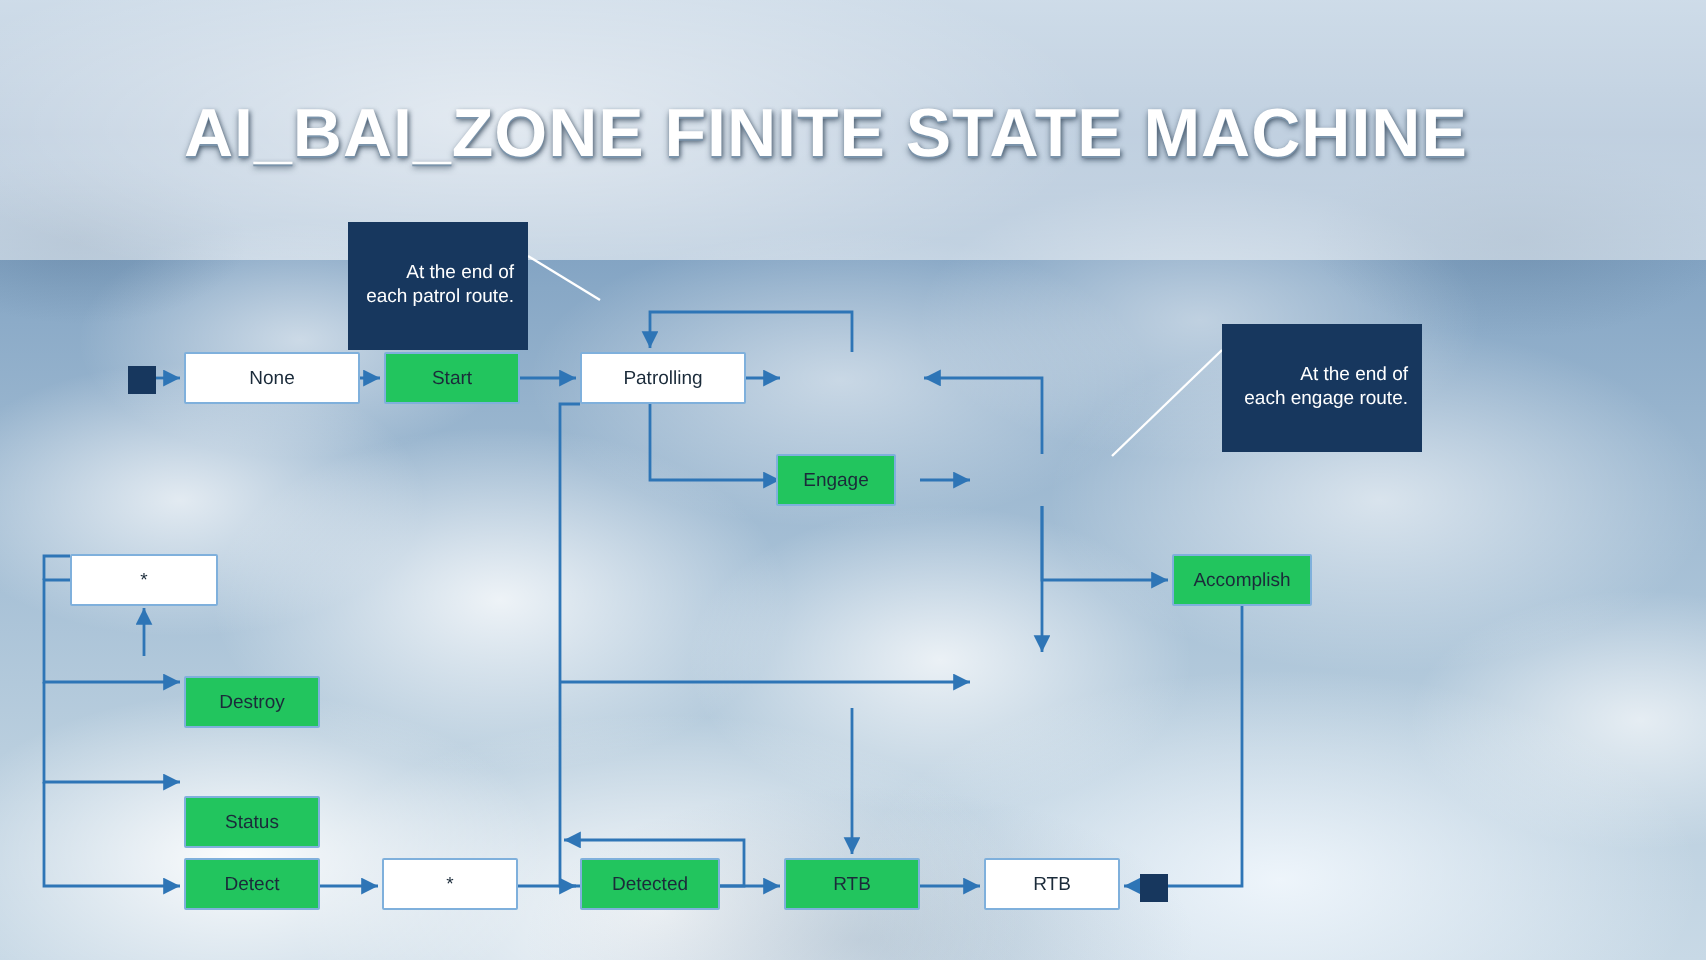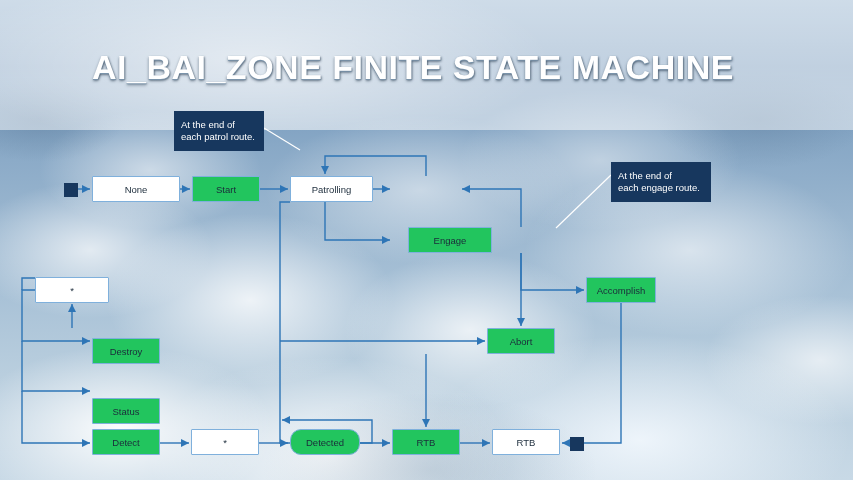--- a/index.html
+++ b/index.html
@@ -1,21 +1,21 @@
 <!DOCTYPE html>
 <html><head>
 <meta charset="utf-8">
 <style>
   html,body{margin:0;padding:0;}
   body{
     width:853px;height:480px;overflow:hidden;
     font-family:"Liberation Sans", sans-serif;
     background:#8fa7bd;
   }
-  #stage{position:relative;width:853px;height:480px;overflow:hidden;}
+  #stage{position:relative;width:853px;height:480px;overflow:hidden;text-align:right;}
 
   
   #sky{
     position:absolute;inset:0;
     background:
       radial-gradient(ellipse 220px 120px at 120px 430px, rgba(255,255,255,.95) 0%, rgba(255,255,255,0) 70%),
       radial-gradient(ellipse 260px 140px at 330px 455px, rgba(255,255,255,.85) 0%, rgba(255,255,255,0) 70%),
       radial-gradient(ellipse 300px 150px at 640px 440px, rgba(245,250,255,.85) 0%, rgba(245,250,255,0) 70%),
       radial-gradient(ellipse 180px 110px at 470px 330px, rgba(255,255,255,.75) 0%, rgba(255,255,255,0) 70%),
       radial-gradient(ellipse 200px 120px at 250px 300px, rgba(255,255,255,.8) 0%, rgba(255,255,255,0) 72%),
@@ -68,21 +68,21 @@
   .node.white{background:#ffffff;border-color:#7fb0dc;}
 
   .endpoint{
     position:absolute;width:12px;height:12px;background:#17375e;border:1px solid #17375e;
   }
 
   .callout{
     position:absolute;
     background:#17375e;color:#ffffff;
     font-size:9.5px;line-height:12px;
-    padding:8px 7px;
+    padding:20px 7px;
     box-sizing:border-box;
   }
 </style>
 </head>
 <body>
 
 <div id="stage">
 
   <div id="sky"></div>
 
@@ -152,29 +152,28 @@
         <path d="M611,175 L556,228"></path>
       </g>
     </svg>
 
     <div class="endpoint" style="left:64px;top:183px;"></div>
     <div class="endpoint" style="left:570px;top:437px;"></div>
 
     <div class="node white" style="left:92px;top:176px;width:88px;height:26px;">None</div>
     <div class="node blue" style="left:192px;top:176px;width:68px;height:26px;">Start</div>
     <div class="node white" style="left:290px;top:176px;width:83px;height:26px;">Patrolling</div>
-    <div class="node blue" style="left:408px;top:227px;width:84px;height:26px;">Engage</div>
+    <div class="node blue" style="left:388px;top:227px;width:60px;height:26px;">Engage</div>
     <div class="node blue" style="left:586px;top:277px;width:70px;height:26px;">Accomplish</div>
-    <div class="node blue" style="left:487px;top:328px;width:68px;height:26px;">Abort</div>
     <div class="node white" style="left:35px;top:277px;width:74px;height:26px;">*</div>
     <div class="node blue" style="left:92px;top:328px;width:68px;height:26px;margin-top:10px;">Destroy</div>
     <div class="node blue" style="left:92px;top:378px;width:68px;height:26px;margin-top:20px;">Status</div>
     <div class="node blue" style="left:92px;top:429px;width:68px;height:26px;">Detect</div>
     <div class="node white" style="left:191px;top:429px;width:68px;height:26px;">*</div>
-    <div class="node blue" style="left:290px;top:429px;width:70px;height:26px;border-radius:11px;">Detected</div>
+    <div class="node blue" style="left:290px;top:429px;width:70px;height:26px;">Detected</div>
     <div class="node blue" style="left:392px;top:429px;width:68px;height:26px;">RTB</div>
     <div class="node white" style="left:492px;top:429px;width:68px;height:26px;">RTB</div>
 
     <div class="callout" style="left:174px;top:111px;width:90px;white-space:pre-line;">At the end of
 each patrol route.</div>
     <div class="callout" style="left:611px;top:162px;width:100px;white-space:pre-line;">At the end of
 each engage route.</div>
 
   </div>
 </div>

